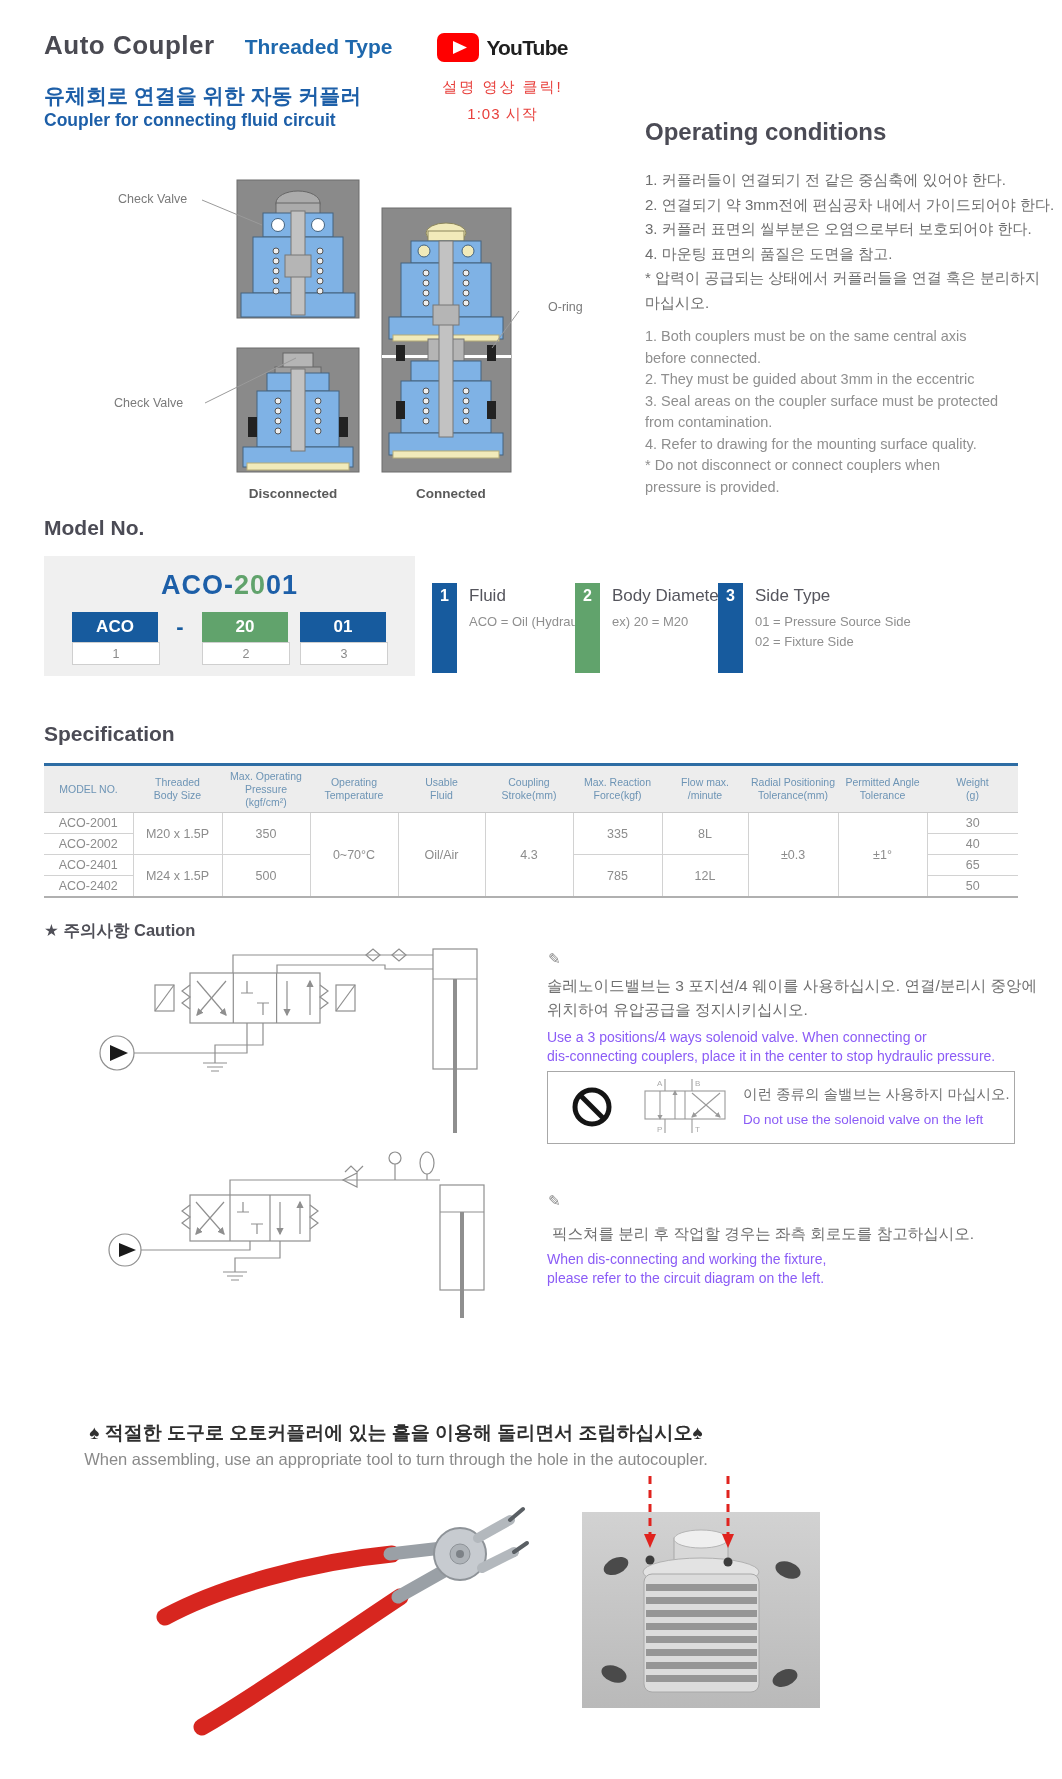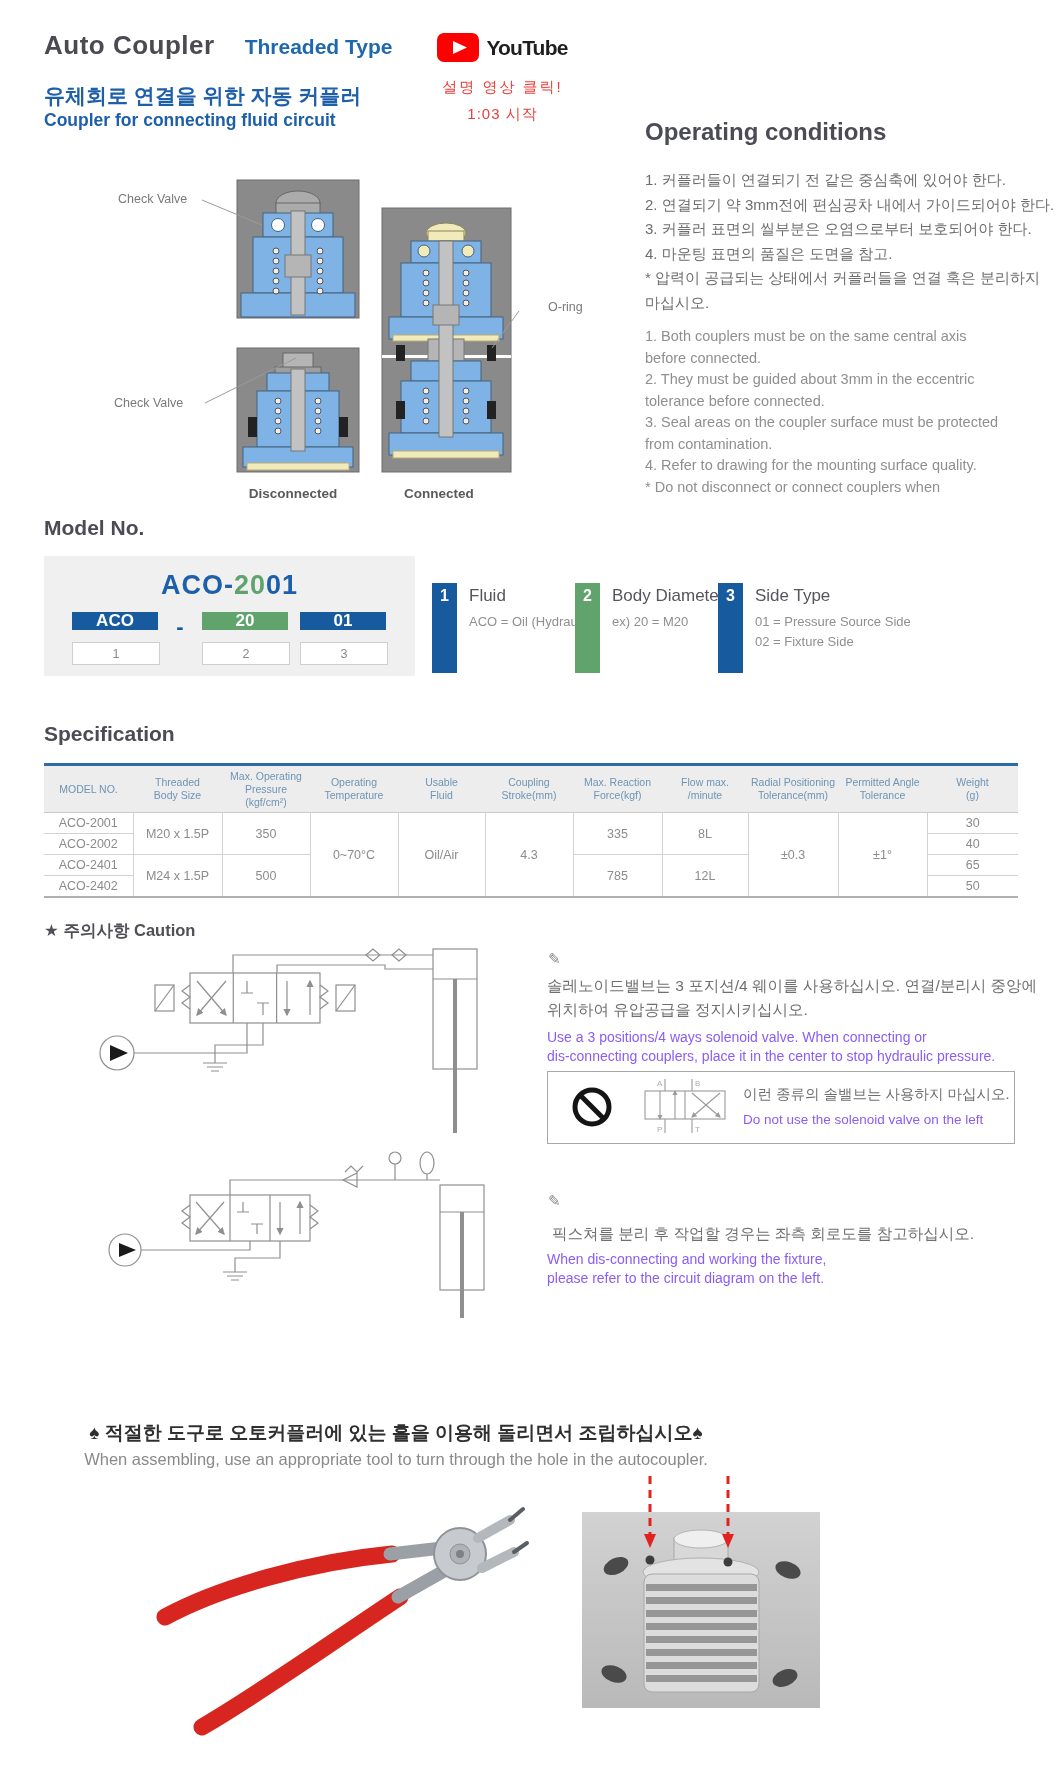--- a/index.html
+++ b/index.html
@@ -26,21 +26,21 @@
 
   
   .cv-label{font-size:12.5px;color:#7a7a7a;}
   .diag-caption{font-size:13.5px;font-weight:bold;color:#5a5a5a;text-align:center;width:110px;}
 
   
   .sec-title{font-size:21px;font-weight:bold;color:#4b4b55;}
   .model-panel{left:44px;top:556px;width:371px;height:120px;background:#f0f0f0;}
   .model-code{left:44px;top:570px;width:371px;text-align:center;font-size:27px;font-weight:bold;letter-spacing:1px;}
   .code-prefix,.code-suffix{color:#1d5fa8;} .code-mid{color:#61a36c;}
-  .mbox{position:absolute;top:612px;width:86px;height:18px;color:#fff;font-size:17px;font-weight:bold;display:flex;align-items:center;justify-content:center;}
+  .mbox{position:absolute;top:612px;width:86px;height:30px;color:#fff;font-size:17px;font-weight:bold;display:flex;align-items:center;justify-content:center;}
   .mnum{position:absolute;top:642px;width:86px;height:21px;background:#fff;border:1px solid #cfcfcf;color:#8a8a8a;font-size:12.5px;display:flex;align-items:center;justify-content:center;}
   .mdash{position:absolute;top:612px;left:160px;width:40px;height:30px;color:#175b9e;font-size:22px;font-weight:bold;display:flex;align-items:center;justify-content:center;}
   .navy{background:#175b9e;} .green{background:#61a36c;}
   .legend-bar{position:absolute;top:583px;width:25px;height:90px;color:#fff;font-size:16px;font-weight:bold;text-align:center;padding-top:4px;box-sizing:border-box;}
   .legend-title{position:absolute;top:586px;font-size:17px;color:#55555d;}
   .legend-sub{position:absolute;font-size:13px;color:#8f8f8f;line-height:20px;white-space:nowrap;}
 
   
   .spec-wrap{left:44px;top:763px;width:974px;}
   table.spec{border-collapse:collapse;width:974px;table-layout:fixed;border-top:3px solid #2e6da4;border-bottom:2px solid #b0b0b0;}
@@ -96,25 +96,25 @@
     <div>2. 연결되기 약 3mm전에 편심공차 내에서 가이드되어야 한다.</div>
     <div>3. 커플러 표면의 씰부분은 오염으로부터 보호되어야 한다.</div>
     <div>4. 마운팅 표면의 품질은 도면을 참고.</div>
     <div>* 압력이 공급되는 상태에서 커플러들을 연결 혹은 분리하지</div>
     <div>   마십시오.</div>
   </div>
   <div class="abs oc-en">
     <div>1. Both couplers must be on the same central axis</div>
     <div>    before connected.</div>
     <div>2. They must be guided about 3mm in the eccentric</div>
-    <div>    tolerance before connected.</div>
     <div>3.  Seal areas on the coupler surface must be protected</div>
     <div>     from contamination.</div>
     <div>4. Refer to drawing for the mounting surface quality.</div>
     <div>* Do not disconnect or connect couplers when</div>
+    <div>    pressure is provided.</div>
   </div>
 
   <svg class="abs" style="left:90px;top:155px;" width="450" height="330" viewBox="0 0 450 330">
 
     <rect x="147" y="25" width="122" height="138" fill="#8a8a8a" stroke="#6d6d6d"></rect>
     <ellipse cx="208" cy="48" rx="22" ry="12" fill="#ababab" stroke="#666"></ellipse>
     <rect x="186" y="48" width="44" height="12" fill="#ababab" stroke="#666"></rect>
     <rect x="173" y="58" width="70" height="24" fill="#7fb2e5" stroke="#44637f"></rect>
     <circle cx="188" cy="70" r="6.5" fill="#fff" stroke="#44637f"></circle>
     <circle cx="228" cy="70" r="6.5" fill="#fff" stroke="#44637f"></circle>
@@ -197,21 +197,21 @@
     </g>
 
     <line x1="112" y1="45" x2="172" y2="70" stroke="#9a9a9a" stroke-width="1"></line>
     <line x1="115" y1="248" x2="206" y2="203" stroke="#9a9a9a" stroke-width="1"></line>
     <line x1="429" y1="156" x2="402" y2="193" stroke="#9a9a9a" stroke-width="1"></line>
   </svg>
   <div class="abs cv-label" style="left:118px;top:192px;width:84px;">Check Valve</div>
   <div class="abs cv-label" style="left:114px;top:396px;width:88px;">Check Valve</div>
   <div class="abs cv-label" style="left:523px;top:300px;margin-left:25px;">O-ring</div>
   <div class="abs diag-caption" style="left:238px;top:486px;">Disconnected</div>
-  <div class="abs diag-caption" style="left:384px;top:486px;">Connected</div>
+  <div class="abs diag-caption" style="left:396px;top:486px;">Connected</div>
 
   <div class="abs sec-title" style="left:44px;top:516px;">Model No.</div>
   <div class="abs model-panel"></div>
   <div class="abs model-code">
     <span class="code-prefix">ACO-</span><span class="code-mid">20</span><span class="code-suffix">01</span>
   </div>
   <div class="mbox navy" style="left:72px;">ACO</div>
   <div class="mdash">-</div>
   <div class="mbox green" style="left:202px;">20</div>
   <div class="mbox navy" style="left:300px;">01</div>

